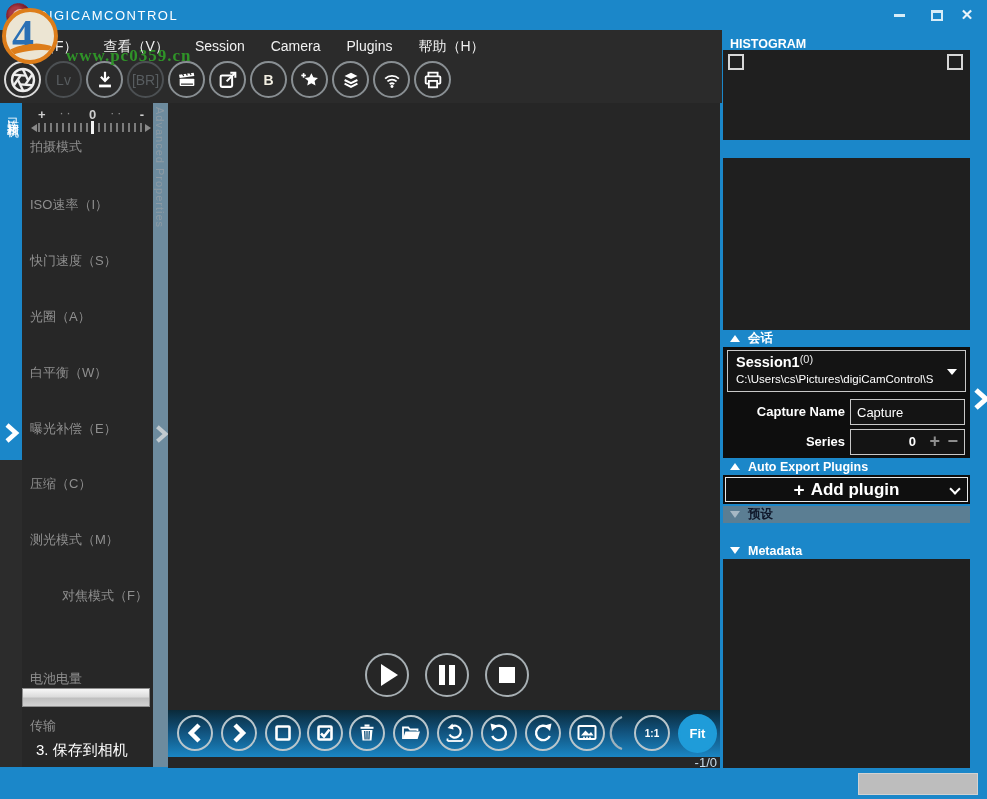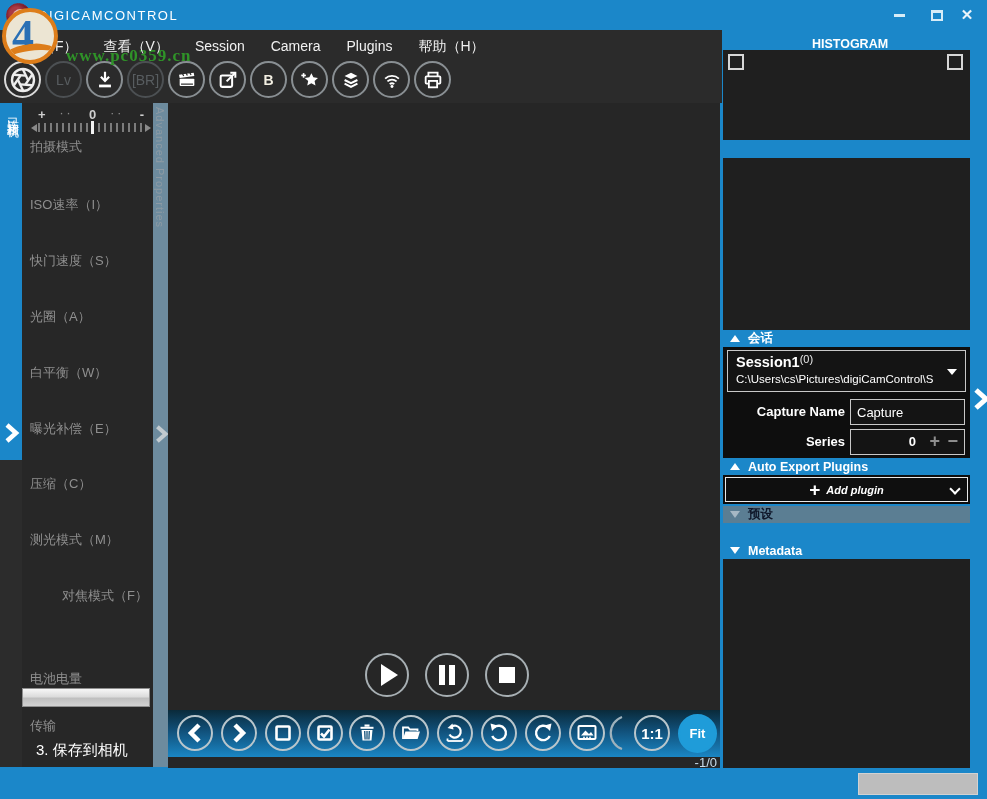--- a/index.html
+++ b/index.html
@@ -59,21 +59,21 @@
 
   
   .main { position:absolute; left:168px; top:103px; width:552px; height:667px; background:#262626; }
   .pb-btn { position:absolute; top:550px; width:44px; height:44px; border-radius:50%; border:2px solid #a7afb3;
     display:flex; align-items:center; justify-content:center; }
   .btoolbar { position:absolute; left:0; top:607px; width:552px; height:47px;
     background:linear-gradient(180deg,#0a2a3a 0%, #11517b 45%, #1a86c4 100%); }
   .bbtn { position:absolute; top:5px; width:36px; height:36px; border-radius:50%; border:2px solid #b9c6cc;
     display:flex; align-items:center; justify-content:center; color:#fff; }
   .bbtn.filled { background:#1f9cd9; border-color:#1f9cd9; }
-  .bbtn .small { font-size:15px; font-weight:bold; }
+  .bbtn .small { font-size:10px; font-weight:bold; }
   .bbtn .fitlbl { font-size:13px; font-weight:600; }
   .arc { position:absolute; top:5px; }
   .counter { position:absolute; right:3px; top:652px; color:#c8dcea; font-size:13px; }
 
   
   .rpanel { position:absolute; left:723px; top:30px; width:247px; height:738px; }
   .sec-h { position:absolute; left:0; width:247px; height:17px; background:#1b87c9; color:#fff;
     font-size:12.5px; font-weight:bold; display:flex; align-items:center; padding-left:7px; gap:8px; }
   .sec-h.gray { background:#5b7e93; color:#0f172a; }
   .sec-b { position:absolute; left:0; width:247px; background:#1f1f1f; }
@@ -90,21 +90,21 @@
   .form-label { position:absolute; left:0; width:122px; text-align:right; color:#fff; font-size:13px; font-weight:600; }
   .form-input { position:absolute; left:127px; width:115px; height:26px; background:#141414; border:1px solid #c8c8c8;
     color:#fff; font-size:13px; font-family:"Liberation Sans",sans-serif; padding-left:6px; }
   .series-box { position:absolute; left:127px; width:115px; height:26px; background:#141414; border:1px solid #c8c8c8; }
   .series-val { position:absolute; right:48px; top:4px; color:#fff; font-size:13px; font-weight:600; }
   .series-plus, .series-minus { position:absolute; top:1px; color:#8f8f8f; font-size:18px; font-weight:bold; }
   .series-plus { right:24px; } .series-minus { right:6px; }
   .addplugin { position:absolute; left:2px; top:2px; width:243px; height:25px; background:#0f0f0f; border:1px solid #e8e8e8;
     display:flex; align-items:center; justify-content:center; gap:6px; color:#fff; }
   .addplugin .plus { font-size:19px; font-weight:bold; line-height:18px; }
-  .addplugin .lbl { font-size:11px; font-weight:600;font-style:italic; }
+  .addplugin .lbl { font-size:17px; font-weight:600; }
   .addplugin .chev-dn { position:absolute; right:8px; top:7px; width:8px; height:8px; border-right:2px solid #fff; border-bottom:2px solid #fff; transform:rotate(45deg); }
 
   
   .right-strip-chev { position:absolute; left:970px; top:385px; }
   .statusbar { position:absolute; left:0; top:768px; width:987px; height:31px; background:#1b87c9; }
   .status-progress { position:absolute; left:858px; top:5px; width:120px; height:22px; background:#bdbdbd; border:1px solid #d2d2d2; }
 
   
   .wm { position:absolute; z-index:5; pointer-events:none; }
   .wm-logo { left:2px; top:8px; width:56px; height:56px; border-radius:50%; border:4px solid #dd7d1a;
@@ -426,21 +426,21 @@
         <span class="small">1:1</span>
       </div>
       <div class="bbtn filled" style="left:510px; width:39px; height:39px; top:4px;">
         <span class="fitlbl">Fit</span>
       </div>
     </div>
     <div class="counter">-1/0</div>
   </div>
 
   <div class="rpanel">
-    <div class="sec-h" style="top:4px; height:20px;justify-content:center;">
+    <div class="sec-h" style="top:4px; height:20px;">
       <span>HISTOGRAM</span>
     </div>
     <div class="sec-b" style="top:20px; height:90px;">
       <div class="hcheck" style="left:5px;"></div>
       <div class="hcheck" style="left:224px;"></div>
     </div>
 
     <div class="sec-b" style="top:128px; height:172px;"></div>
 
     <div class="sec-h" style="top:300px;">

